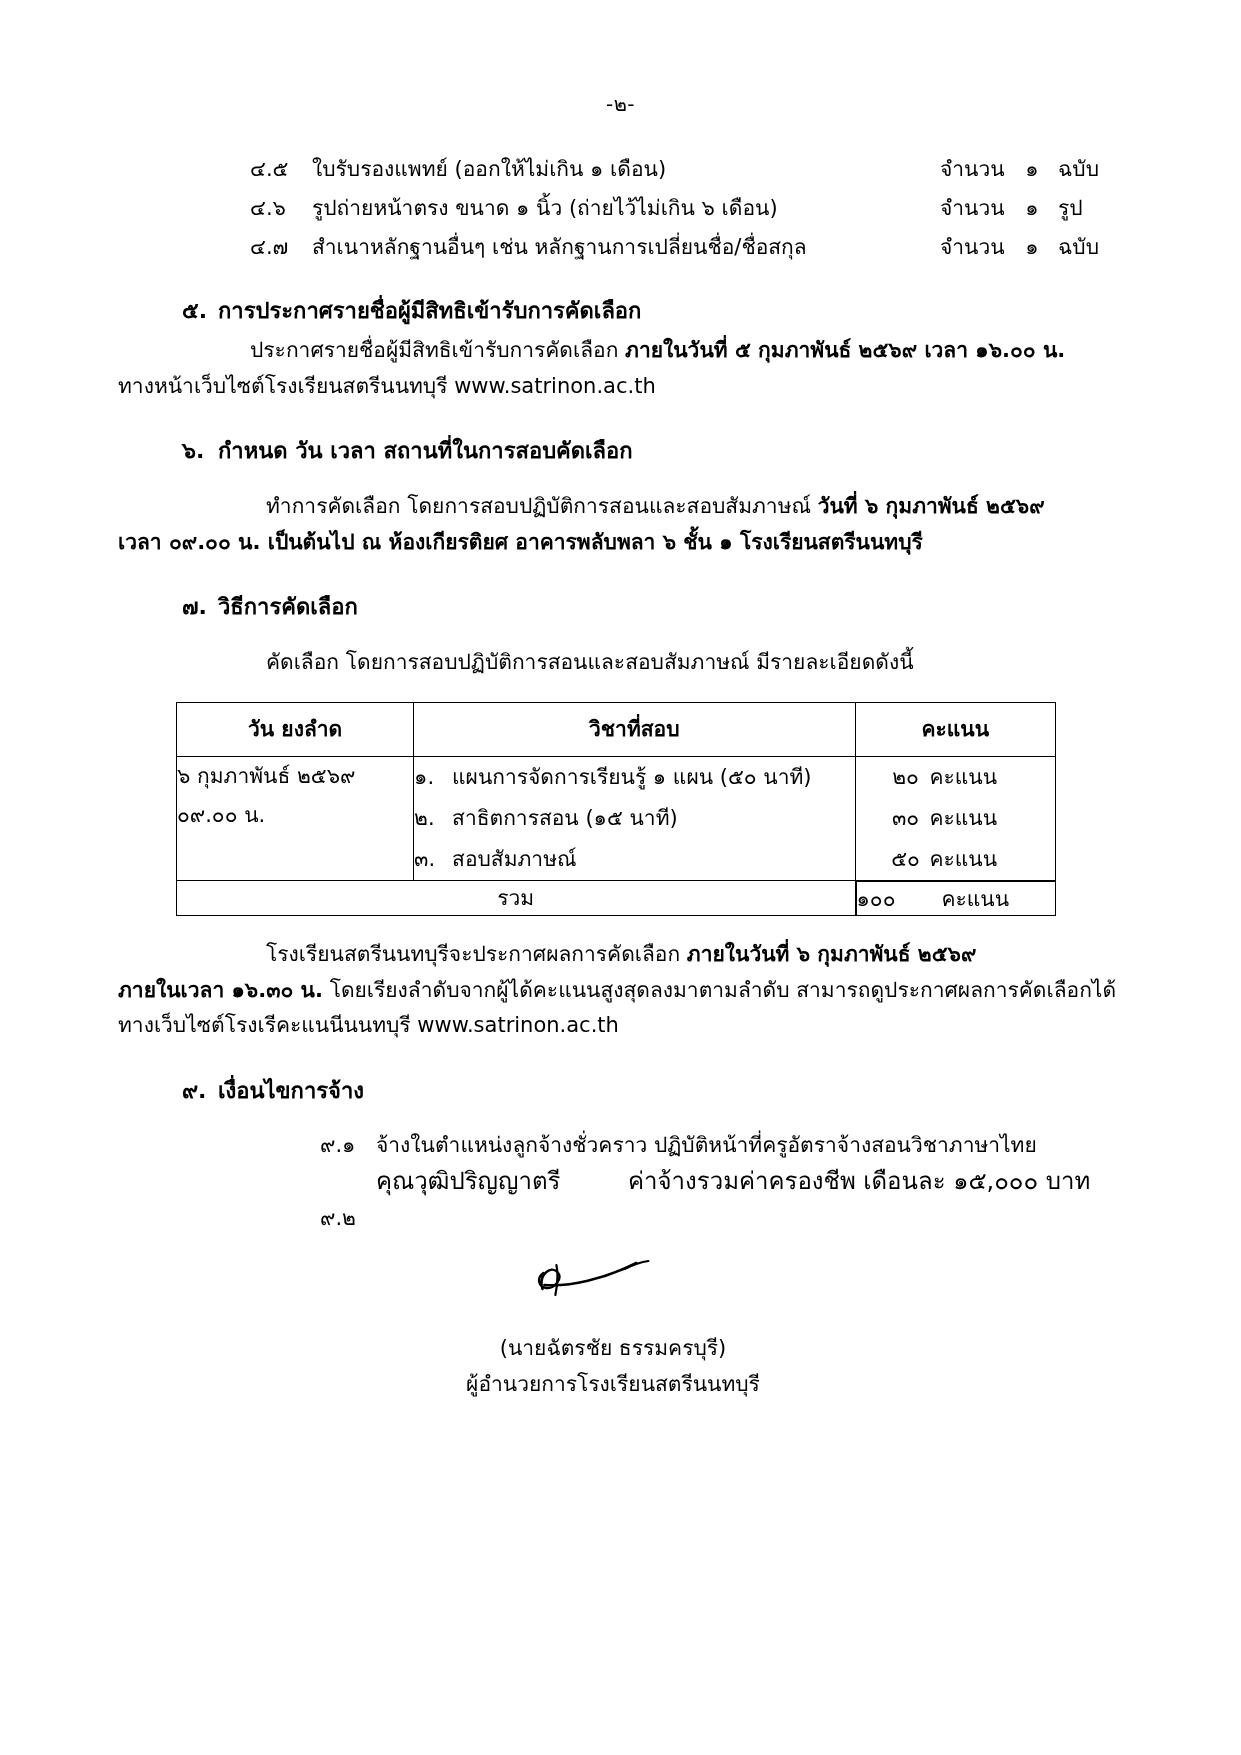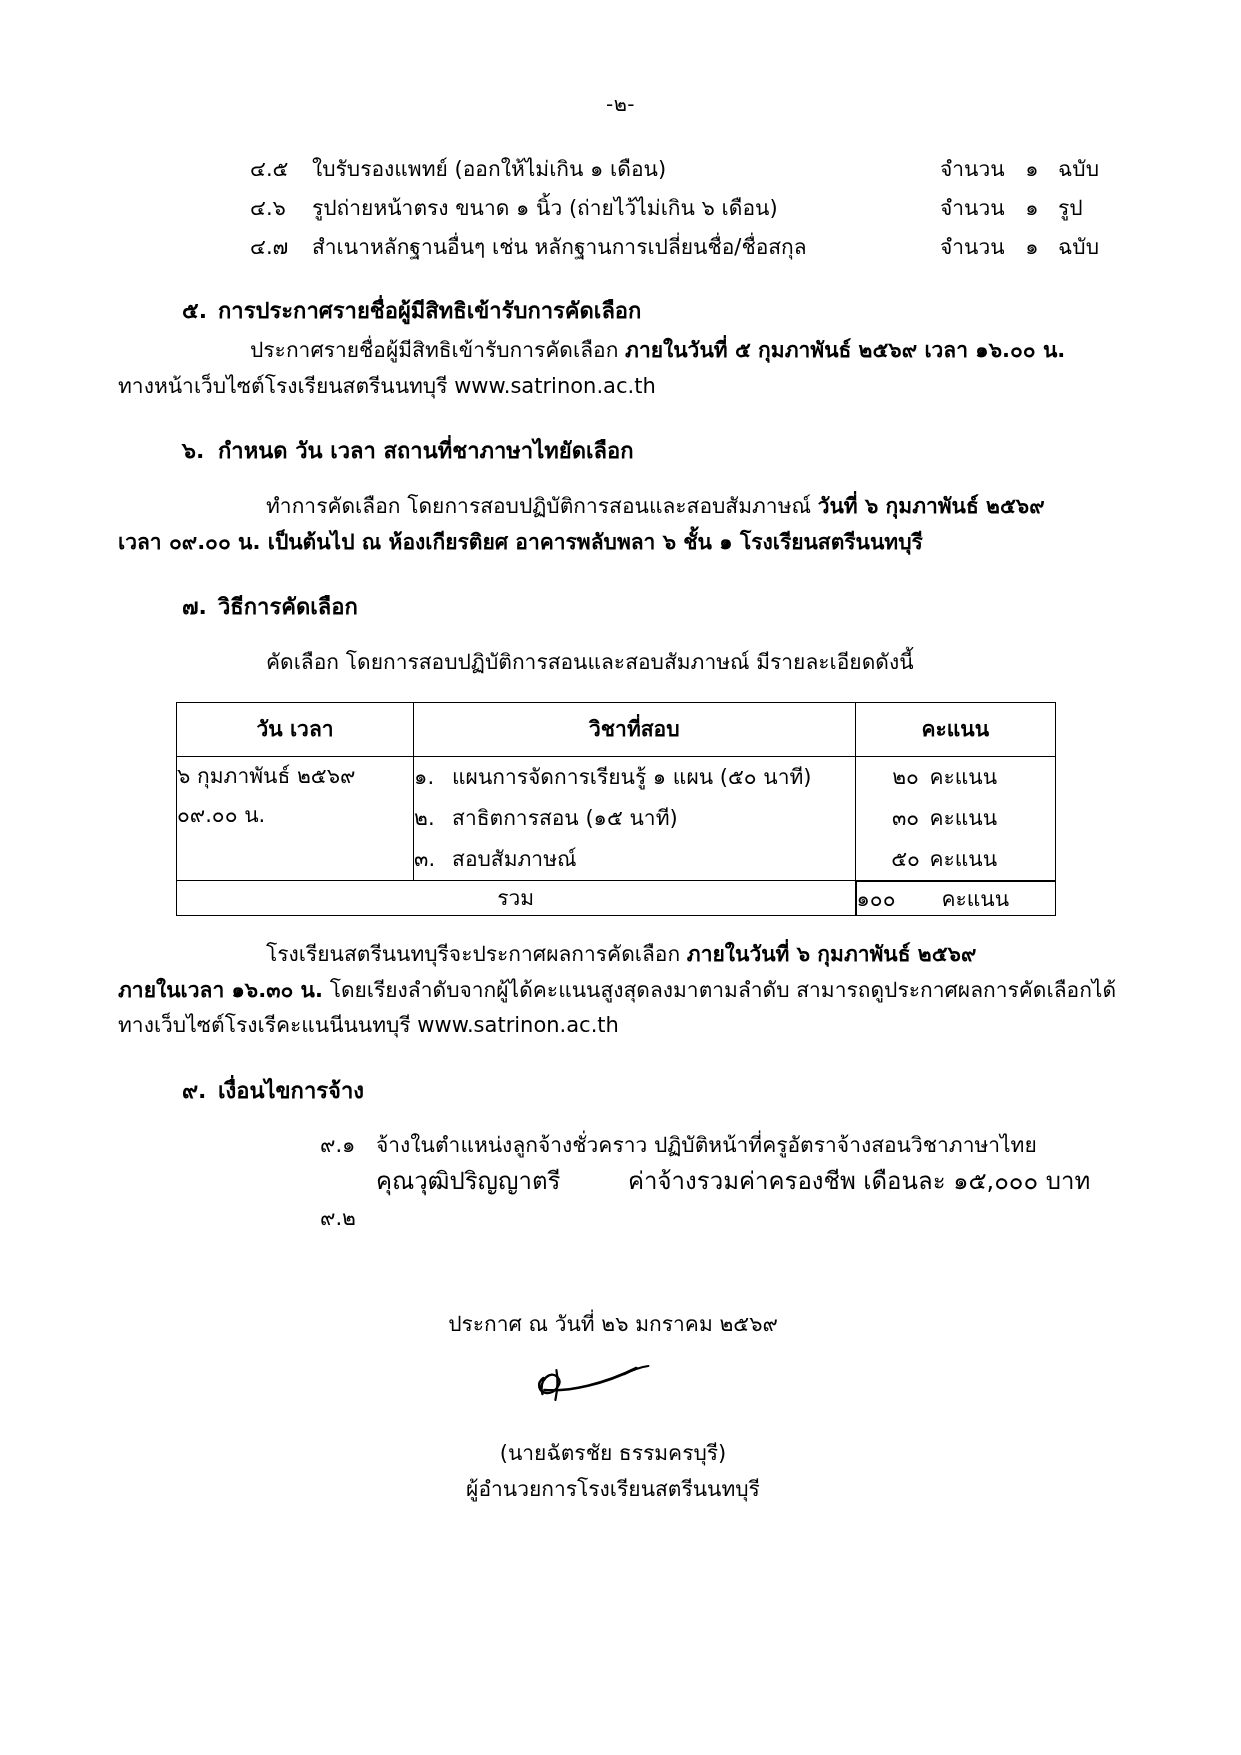--- a/index.html
+++ b/index.html
@@ -242,40 +242,40 @@
       <span class="sec-no">๕.</span><span>การประกาศรายชื่อผู้มีสิทธิเข้ารับการคัดเลือก</span>
     </div>
     <div class="para indent">
       <span>ประกาศรายชื่อผู้มีสิทธิเข้ารับการคัดเลือก </span><span class="b">ภายในวันที่  ๕  กุมภาพันธ์  ๒๕๖๙  เวลา  ๑๖.๐๐ น.</span>
     </div>
     <div class="para">
       <span>ทางหน้าเว็บไซต์โรงเรียนสตรีนนทบุรี www.satrinon.ac.th</span>
     </div>
 
     <div class="section-head">
-      <span class="sec-no">๖.</span><span>กำหนด  วัน  เวลา  สถานที่ชาภาษาไทยัดเลือก</span>
+      <span class="sec-no">๖.</span><span>กำหนด  วัน  เวลา  สถานที่ในการสอบคัดเลือก</span>
     </div>
     <div class="para indent-lg" style="margin-top:22px;">
       <span>ทำการคัดเลือก  โดยการสอบปฏิบัติการสอนและสอบสัมภาษณ์ </span><span class="b">วันที่  ๖  กุมภาพันธ์  ๒๕๖๙</span>
     </div>
     <div class="para b">
       <span>เวลา ๐๙.๐๐ น.  เป็นต้นไป  ณ  ห้องเกียรติยศ  อาคารพลับพลา  ๖  ชั้น  ๑  โรงเรียนสตรีนนทบุรี</span>
     </div>
 
     <div class="section-head">
       <span class="sec-no">๗.</span><span>วิธีการคัดเลือก</span>
     </div>
     <div class="para indent-lg" style="margin-top:22px;">
       <span>คัดเลือก  โดยการสอบปฏิบัติการสอนและสอบสัมภาษณ์  มีรายละเอียดดังนี้</span>
     </div>
 
     <table class="exam-table">
       <thead>
         <tr>
-          <th class="col-daytime">วัน เวลา</th>
+          <th class="col-daytime">วัน ยงลำด</th>
           <th class="col-subject">วิชาที่สอบ</th>
           <th class="col-score">คะแนน</th>
         </tr>
       </thead>
       <tbody>
         <tr>
           <td class="cell-daytime">
             <div>๖  กุมภาพันธ์  ๒๕๖๙</div>
             <div>๐๙.๐๐ น.</div>
           </td>
@@ -338,21 +338,20 @@
       </div>
       <div class="salary-row">
         <span class="degree">คุณวุฒิปริญญาตรี</span>
         <span>ค่าจ้างรวมค่าครองชีพ เดือนละ  ๑๕,๐๐๐  บาท</span>
       </div>
       <div class="sub-item">
         <span class="sub-no">๙.๒</span>
       </div>
     </div>
 
-    <div class="closing">ประกาศ  ณ  วันที่  ๒๖  มกราคม  ๒๕๖๙</div>
 
     <div class="sig-area">
       <svg class="sig-svg" width="170" height="80" viewBox="0 0 170 80">
         <path d="M18 44 C14 30, 26 20, 33 27 C39 33, 30 44, 22 43 C14 42, 12 33, 19 28" fill="none" stroke="#000" stroke-width="2.4" stroke-linecap="round"></path>
         <path d="M32 20 C34 30, 33 40, 31 50" fill="none" stroke="#000" stroke-width="2.2" stroke-linecap="round"></path>
         <path d="M20 40 C45 42, 80 34, 112 18" fill="none" stroke="#000" stroke-width="2.6" stroke-linecap="round"></path>
         <path d="M100 24 C108 20, 116 17, 124 16" fill="none" stroke="#000" stroke-width="2.2" stroke-linecap="round"></path>
       </svg>
     </div>
 

